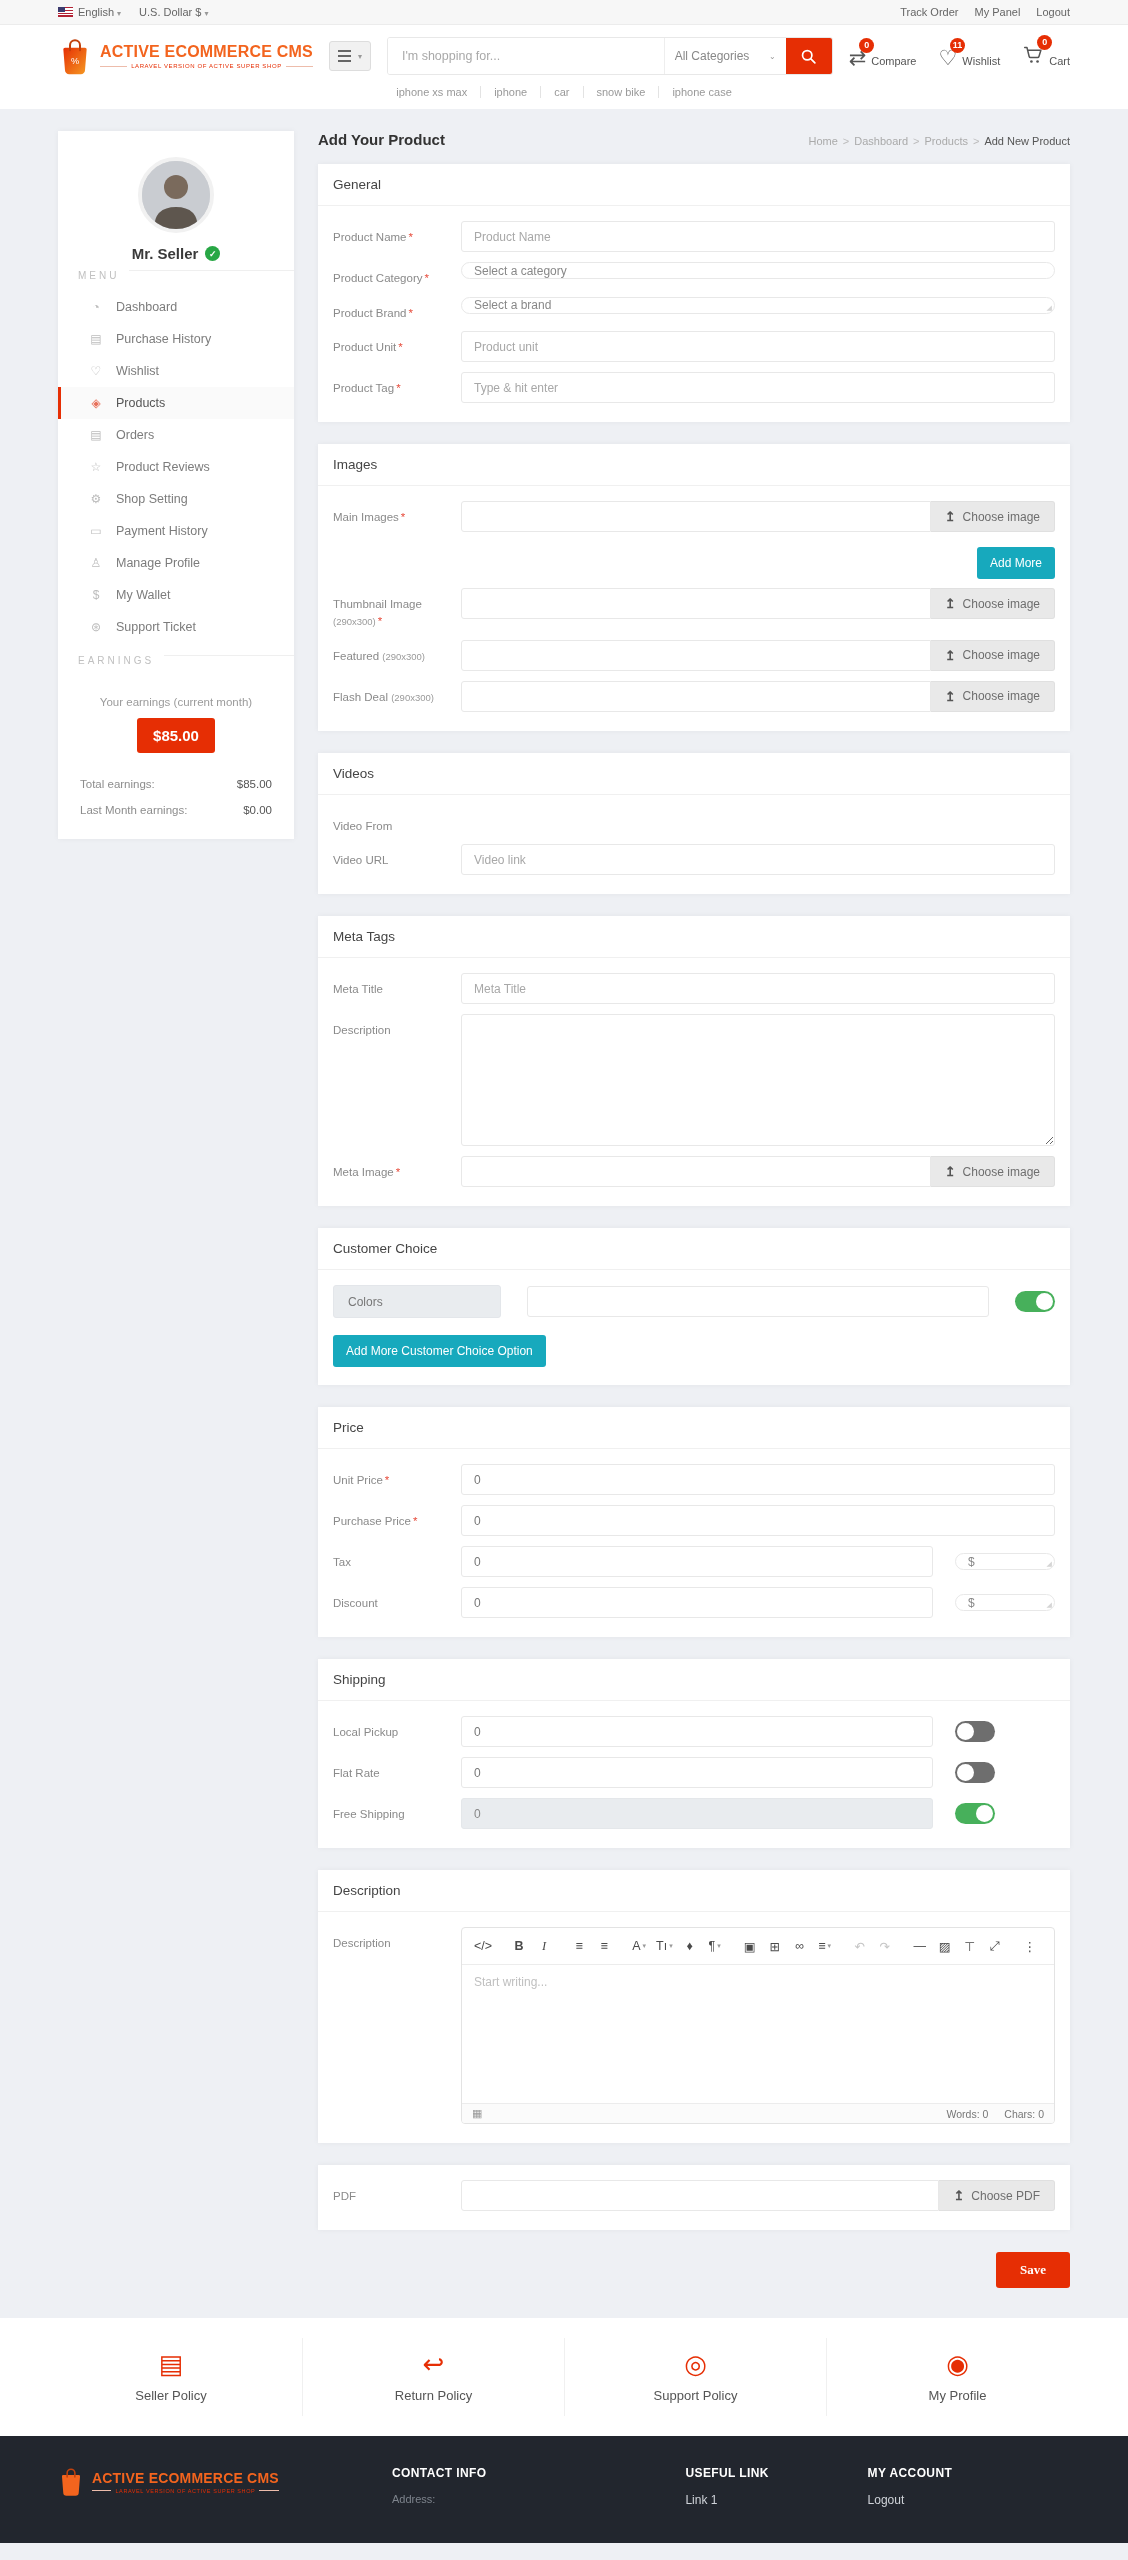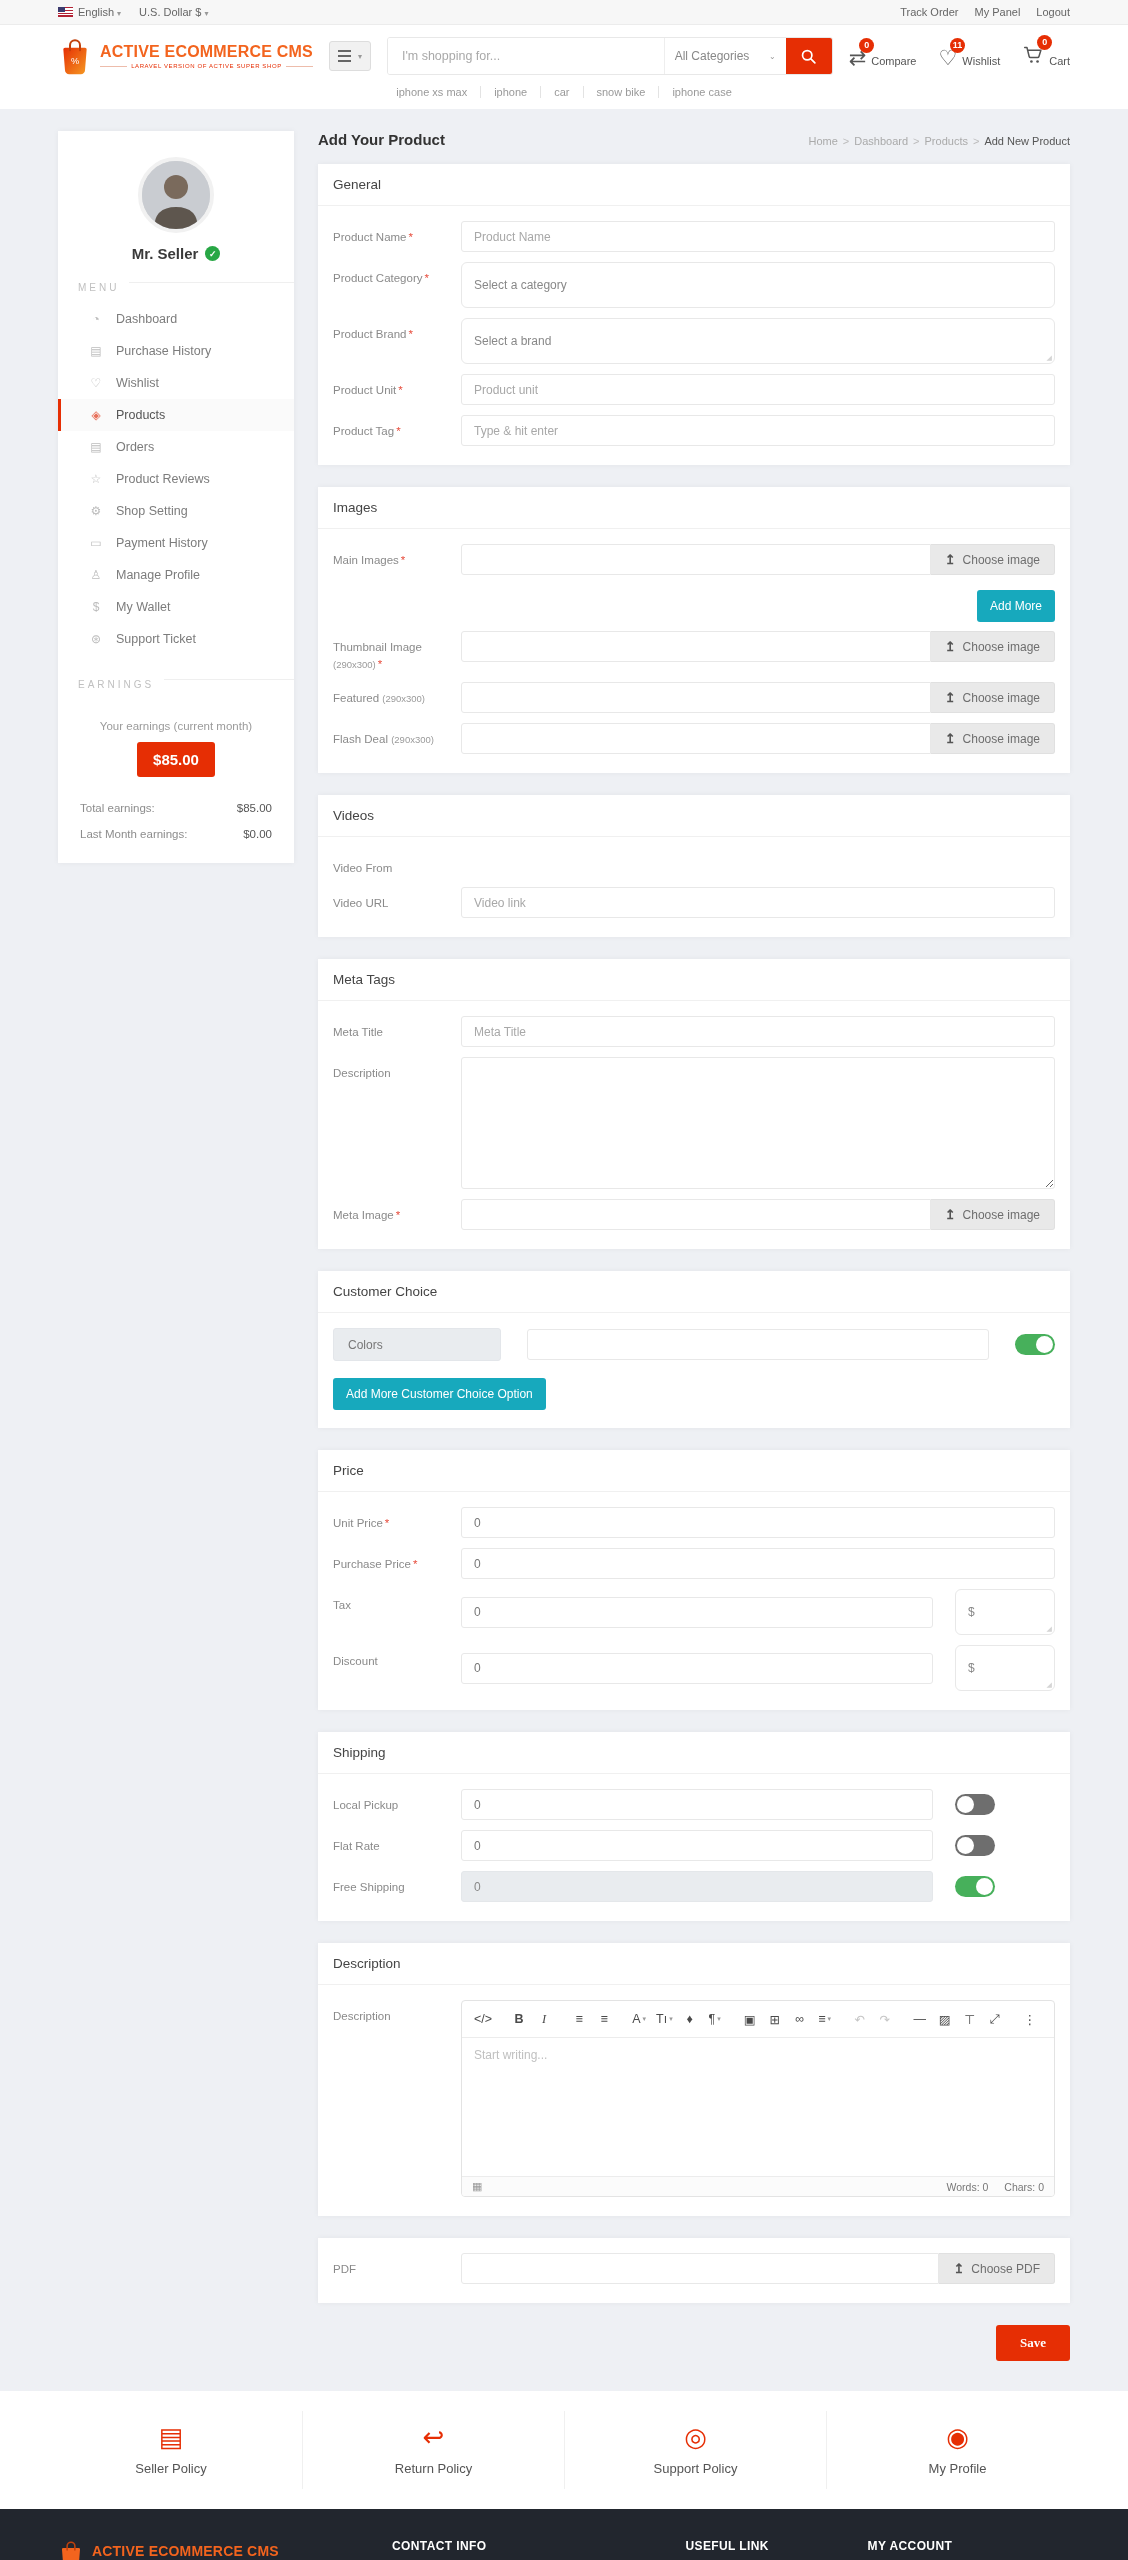--- a/index.html
+++ b/index.html
@@ -39,21 +39,21 @@
   .kw{font-size:11px;color:#999;padding:0 13px;border-right:1px solid #e3e3e3;cursor:pointer}
   .kw:last-child{border-right:0}
   
   .page{padding:22px 0 0}
   .content{display:flex;gap:24px;align-items:flex-start}
   
   .sidebar{width:236px;background:#fff;box-shadow:0 0 6px rgba(0,0,0,.05);padding:26px 0 16px}
   .avatar{width:76px;height:76px;border-radius:50%;margin:0 auto;border:4px solid #f1f1f1;overflow:hidden;background:#cdd0d4}
   .uname{display:flex;align-items:center;justify-content:center;gap:7px;margin-top:12px;font-size:15px;font-weight:bold;color:#3a3a3a}
   .vcheck{width:15px;height:15px;background:#28a745;border-radius:50%;color:#fff;font-size:9px;display:inline-flex;align-items:center;justify-content:center}
-  .side-label{display:flex;align-items:flex-start;margin:20px 0 6px}
+  .side-label{display:flex;align-items:flex-start;margin:8px 0 6px}
   .side-label span{font-size:10px;letter-spacing:3px;color:#c0c0c0;padding:0 10px 0 20px;white-space:nowrap}
   .side-label i{flex:1;height:1px;background:#efefef}
   .menu{list-style:none;padding:4px 0}
   .menu li{display:flex;align-items:center;gap:13px;padding:9px 18px 9px 28px;cursor:pointer;border-left:3px solid transparent}
   .menu li .mic{width:14px;text-align:center;font-size:12px;color:#bcbcbc;font-style:normal}
   .menu li .mlb{font-size:12.5px;color:#7c7c7c}
   .menu li.active{border-left-color:#e62e04;background:#fafafa}
   .menu li.active .mic{color:#e8705a}
   .menu li.active .mlb{color:#555}
   .earn-cap{text-align:center;font-size:11.5px;color:#9b9b9b;margin-top:30px}
@@ -72,21 +72,21 @@
   .card-h{padding:13px 15px;border-bottom:1px solid #f0f0f0;font-size:13.5px;color:#454545}
   .card-b{padding:10px 15px 14px}
   .frow{display:flex;align-items:flex-start;padding:5px 0}
   .flabel{width:128px;padding-top:8px;font-size:11.5px;color:#8a8a8a;line-height:1.45;flex-shrink:0}
   .flabel .sz{font-size:9.5px;color:#9a9a9a}
   .req{color:#e74c3c;font-style:normal;margin-left:2px}
   .fctrl{flex:1;display:flex;align-items:center;min-width:0}
   .txt{width:100%;height:31px;border:1px solid #e8e8e8;border-radius:3px;padding:0 12px;font-size:12px;color:#777;background:#fff;outline:none;font-family:inherit}
   .txt::placeholder{color:#a8a8a8}
   .txt:disabled,.txt.dis{background:#e9ecef;border-color:#e4e7ea;color:#888}
-  .selbox{position:relative;width:100%;height:46px;border:1px solid #e8e8e8;border-radius:6px;display:flex;align-items:center;padding:0 12px;font-size:12px;color:#888;cursor:pointer;background:#fff}
+  .selbox{position:relative;width:100%;height:17px;border:1px solid #e8e8e8;border-radius:13px;display:flex;align-items:center;padding:0 12px;font-size:12px;color:#888;cursor:pointer;background:#fff}
   .rsz{position:absolute;right:2px;bottom:1px;font-size:7px;color:#d5d5d5}
   .igroup{display:flex;flex:1}
   .igroup .txt{border-radius:3px 0 0 3px}
   .choose-btn{height:31px;display:flex;align-items:center;gap:7px;padding:0 14px;background:#e9e9e9;border:1px solid #e0e0e0;border-left:0;border-radius:0 3px 3px 0;font-size:12px;color:#6e6e6e;white-space:nowrap;cursor:pointer;font-family:inherit}
   .up-ic{font-size:13px;color:#555;font-weight:bold;line-height:1}
   .addmore-row{display:flex;justify-content:flex-end;padding:10px 0 4px}
   .btn-teal{background:#17a9bd;color:#fff;font-size:12px;padding:9px 13px;border-radius:3px;border:0;cursor:pointer;font-family:inherit}
   textarea.txa{width:100%;height:132px;border:1px solid #e8e8e8;border-radius:3px;padding:8px 12px;font-size:12px;color:#777;resize:vertical;outline:none;font-family:inherit}
   .toggle{width:40px;height:21px;border-radius:11px;position:relative;background:#6e6e6e;cursor:pointer;flex-shrink:0}
   .toggle .knob{position:absolute;top:2px;left:2px;width:17px;height:17px;border-radius:50%;background:#fff}

